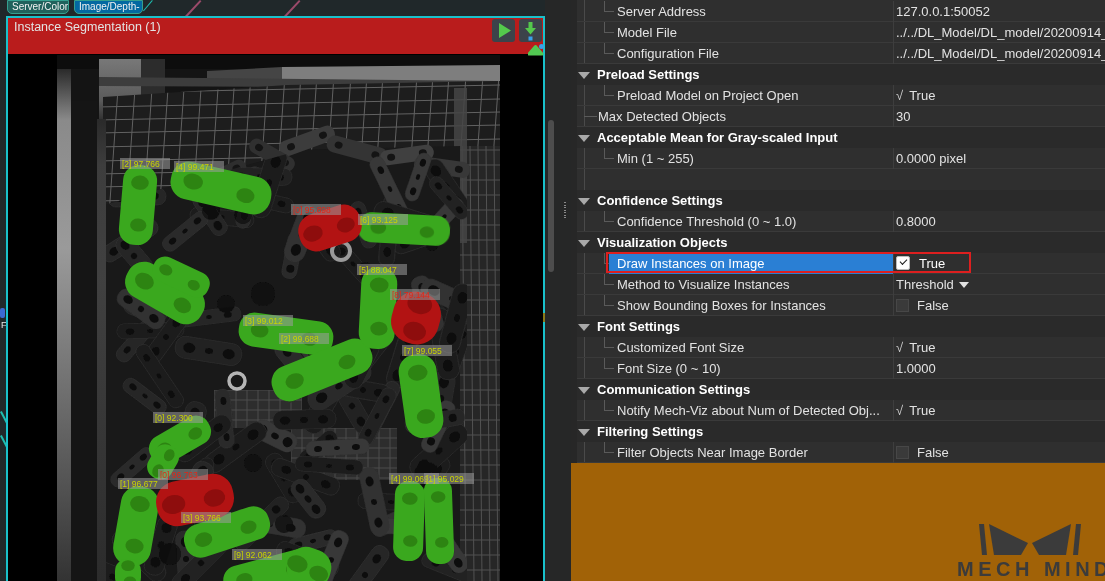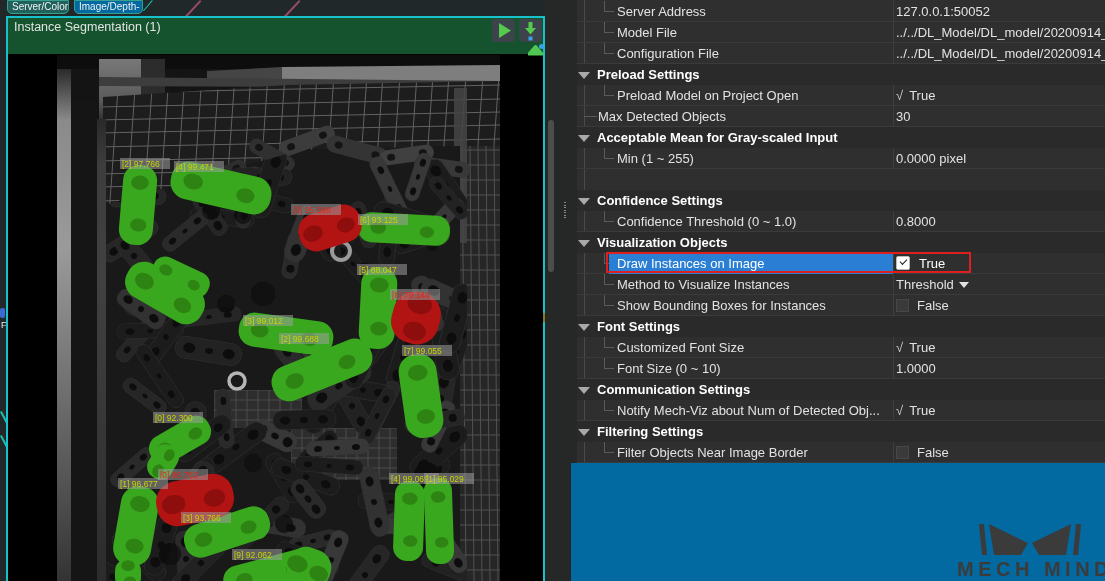--- a/index.html
+++ b/index.html
@@ -6,25 +6,25 @@
   font-family:"Liberation Sans",sans-serif;}
 #stage{position:absolute;left:0;top:0;width:1105px;height:581px;overflow:hidden}
 .abs{position:absolute}
 
 .tab{position:absolute;top:0;height:14px;background:#20615c;border:1px solid #35a08f;
  border-radius:0 0 5px 5px;color:#f2f2f2;font-size:10px;line-height:12px;padding:0 4px;
  white-space:nowrap;overflow:hidden}
 
 #lpanel{position:absolute;left:6px;top:16px;width:539px;height:567px;
  border:2px solid #19c1cb;background:#000}
-#lhead{position:absolute;left:0;top:0;width:535px;height:36px;background:#14532d;color:#e3e3e3;
+#lhead{position:absolute;left:0;top:0;width:535px;height:36px;background:#b91c1c;color:#e3e3e3;
  font-size:12.5px;padding:2px 0 0 6px}
 .hbtn{position:absolute;top:1px;width:23px;height:23px;background:#3c434a;border-radius:3px}
 
-#rpanel{position:absolute;left:571px;top:0;width:534px;height:581px;background:#0369a1}
+#rpanel{position:absolute;left:571px;top:0;width:534px;height:581px;background:#a16207}
 #rows{position:absolute;left:0;top:0;width:534px;height:463px;background:#2f2f2f}
 .row{position:absolute;left:0;width:534px;height:21px;border-bottom:1px solid #3a3a3a}
 .lbl{position:absolute;top:3px;font-size:13px;color:#e2e2e2;white-space:nowrap}
 .hdr{font-weight:bold;color:#fff}
 .hbg{position:absolute;left:0;top:0;width:534px;height:21px;background:#2a2a2a}
 .val{position:absolute;top:3px;font-size:13px;color:#e2e2e2;white-space:nowrap}
 .guide{position:absolute;width:1px;background:#4a4a4a}
 .conn-v{position:absolute;width:1px;background:#5a5a5a}
 .conn-h{position:absolute;height:1px;background:#5a5a5a}
 .tri{position:absolute;width:0;height:0;border-left:6px solid transparent;

